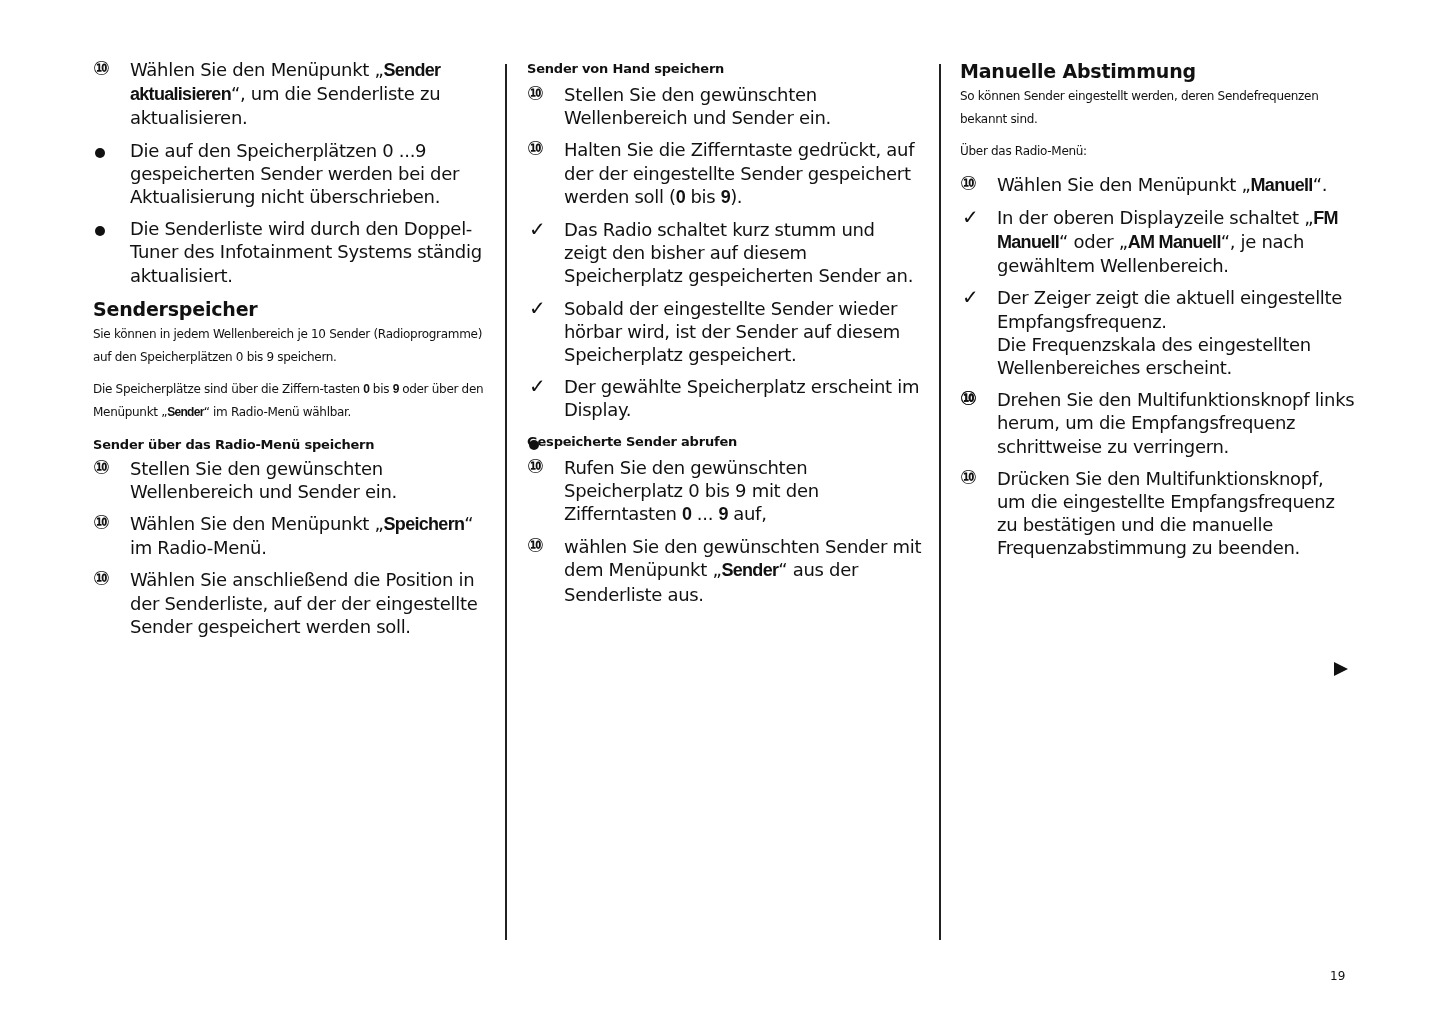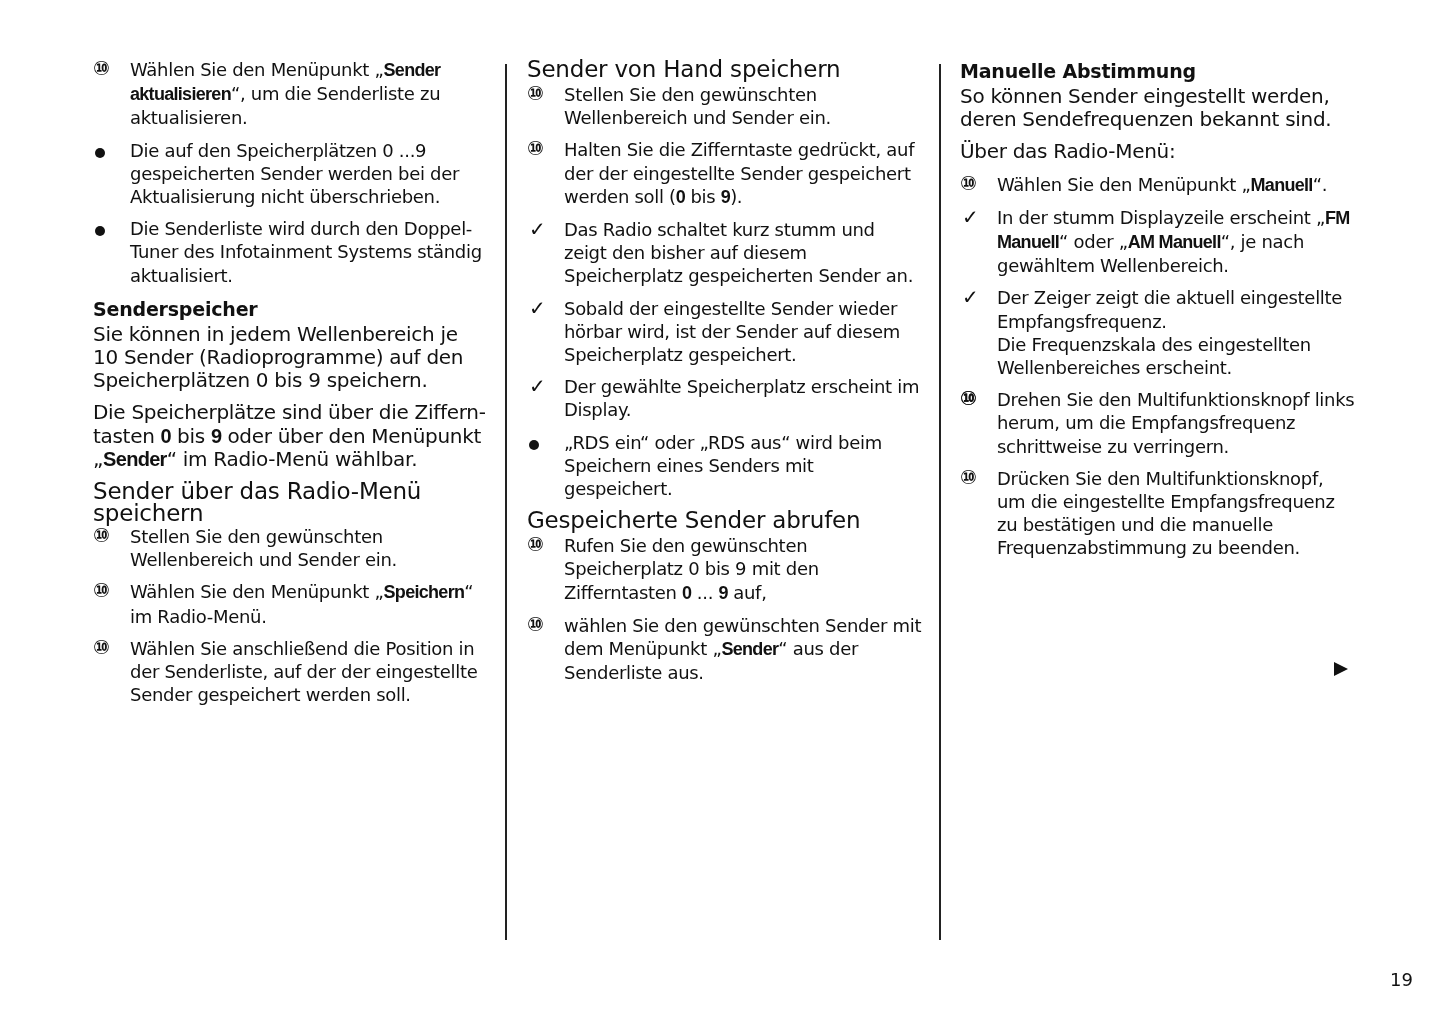--- a/index.html
+++ b/index.html
@@ -16,27 +16,27 @@
   .div2 { left: 939px; }
 
   .item { position: relative; padding-left: 37px; font-size: 18px; line-height: 23.2px; margin-bottom: 9px; letter-spacing: -0.3px; }
   .item .mk { position: absolute; left: 0; top: 0; width: 30px; }
   .mk.step { font-size: 20px; font-weight: bold; top: -1px; }
   .mk.check { font-size: 20px; font-weight: bold; left: 2px; }
   .mk.dot { font-size: 18px; left: 2px; top: 1px; }
   .dot-shape { display: inline-block; width: 10px; height: 10px; border-radius: 50%; background: #111; margin-top: 6px; }
 
   .h2 { font-size: 19px; font-weight: bold; line-height: 26px; margin: 0 0 1px 0; letter-spacing: -0.2px; }
-  .h3 { font-size: 23px; font-weight: normal; line-height: 22px; margin: 0 0 1px 0; letter-spacing: -0.2px; }
-  .para { font-size: 20px; line-height: 23.2px; margin: 0 0 9px 0; letter-spacing: -0.3px; }
+  .h3 { font-size: 13px; font-weight: bold; line-height: 22px; margin: 0 0 1px 0; letter-spacing: -0.2px; }
+  .para { font-size: 12px; line-height: 23.2px; margin: 0 0 9px 0; letter-spacing: -0.3px; }
   .kwi { font-family: "Liberation Sans", sans-serif; font-weight: bold; letter-spacing: -0.7px; }
   .line { display: block; }
   .next-arrow { position: absolute; left: 1334px; top: 662px; width: 0; height: 0;
     border-top: 7px solid transparent; border-bottom: 7px solid transparent; border-left: 14px solid #111; }
-  .page-num { position: absolute; left: 1390px; top: 969px; font-size: 18px; }
+  .page-num { position: absolute; left: 1330px; top: 969px; font-size: 12px; }
   .gap-sm { margin-top: 3px; }
 </style>
 </head>
 <body>
 
 <div class="divider div1"></div>
 <div class="divider div2"></div>
 
 <div class="col col1">
   <div class="item">
@@ -88,21 +88,20 @@
   <div class="item">
     <span class="mk check">✓</span>
     <span>Sobald der eingestellte Sender wieder hörbar wird, ist der Sender auf diesem Speicherplatz gespeichert.</span>
   </div>
   <div class="item">
     <span class="mk check">✓</span>
     <span>Der gewählte Speicherplatz erscheint im Display.</span>
   </div>
   <div class="item">
     <span class="mk dot"><span class="dot-shape"></span></span>
-    <span>„RDS ein“ oder „RDS aus“ wird beim Speichern eines Senders mit gespeichert.</span>
   </div>
   <div class="h3">Gespeicherte Sender abrufen</div>
   <div class="item gap-sm">
     <span class="mk step">⑩</span>
     <span>Rufen Sie den gewünschten Speicherplatz 0 bis 9 mit den Zifferntasten </span><b class="kwi">0</b><span> ... </span><b class="kwi">9</b><span> auf,</span>
   </div>
   <div class="item">
     <span class="mk step">⑩</span>
     <span>wählen Sie den gewünschten Sender mit dem Menüpunkt „</span><b class="kwi">Sender</b><span>“ aus der Senderliste aus.</span>
   </div>
@@ -111,21 +110,21 @@
 <div class="col col3">
   <div class="h2">Manuelle Abstimmung</div>
   <div class="para">So können Sender eingestellt werden, deren Sendefrequenzen bekannt sind.</div>
   <div class="para">Über das Radio-Menü:</div>
   <div class="item">
     <span class="mk step">⑩</span>
     <span>Wählen Sie den Menüpunkt „</span><b class="kwi">Manuell</b><span>“.</span>
   </div>
   <div class="item">
     <span class="mk check">✓</span>
-    <span>In der stumm Displayzeile erscheint „</span><b class="kwi">FM Manuell</b><span>“ oder „</span><b class="kwi">AM Manuell</b><span>“, je nach gewähltem Wellenbereich.</span>
+    <span>In der oberen Displayzeile schaltet „</span><b class="kwi">FM Manuell</b><span>“ oder „</span><b class="kwi">AM Manuell</b><span>“, je nach gewähltem Wellenbereich.</span>
   </div>
   <div class="item">
     <span class="mk check">✓</span>
     <span class="line">Der Zeiger zeigt die aktuell eingestellte Empfangsfrequenz.</span>
     <span class="line">Die Frequenzskala des eingestellten Wellenbereiches erscheint.</span>
   </div>
   <div class="item">
     <span class="mk step">⑩</span>
   </div>
   <div class="item">

